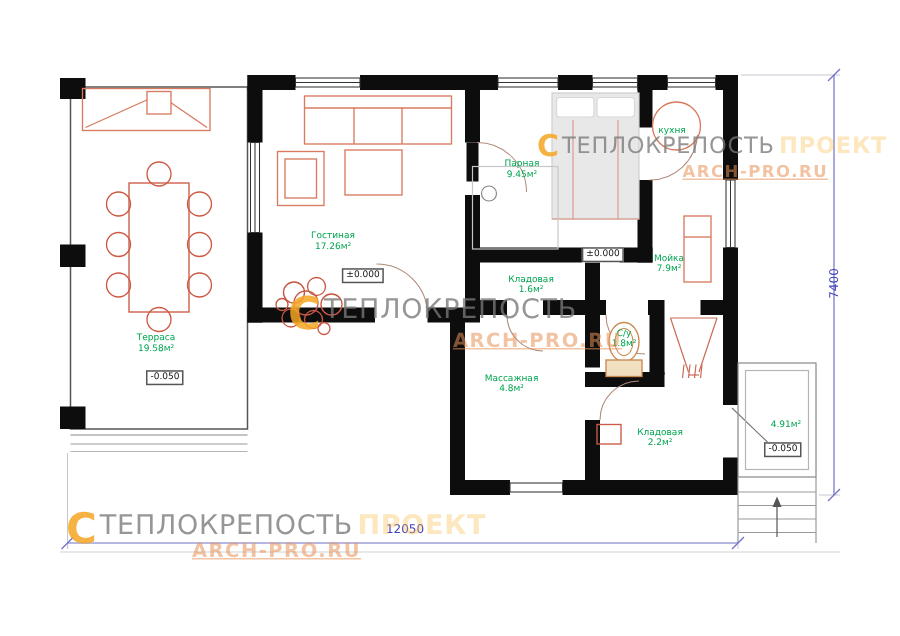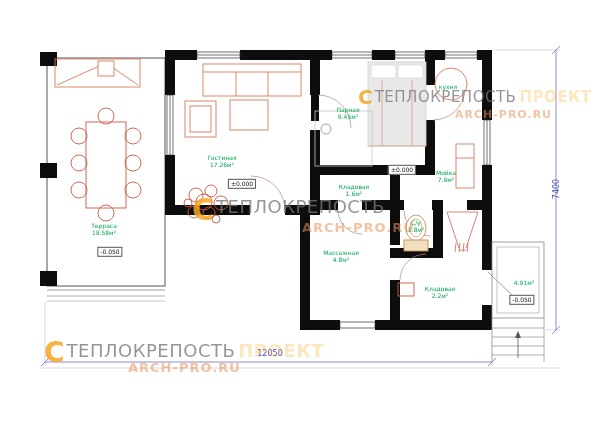--- a/index.html
+++ b/index.html
@@ -14,21 +14,21 @@
         white-space:nowrap;z-index:4;}
   .dim{position:absolute;color:#4444bb;font-size:8px;z-index:4;white-space:nowrap;}
   .dim-v{transform:translate(-50%,-50%) rotate(-90deg);}
   .dim-h{transform:translate(-50%,-50%);}
   .wm{position:absolute;display:flex;align-items:flex-start;z-index:5;pointer-events:none;}
   .wm-logo{font-weight:900;color:rgba(245,166,35,.85);line-height:.9;margin-right:2px;
            font-family:"DejaVu Sans",sans-serif;}
   .wm-brand{font-weight:normal;color:rgba(120,120,120,.78);letter-spacing:.5px;}
   .wm-accent{font-weight:bold;color:rgba(250,185,70,.35);letter-spacing:.5px;margin-left:3px;}
   .wm-site{position:absolute;font-weight:bold;color:rgba(232,145,85,.55);z-index:5;
-           letter-spacing:1px;pointer-events:none;}
+           letter-spacing:1px;pointer-events:none;text-decoration:underline;}
   .wm1 .wm-logo{font-size:20px;} .wm1 .wm-brand,.wm1 .wm-accent{font-size:15px;}
   .wm2 .wm-logo{font-size:30px;} .wm2 .wm-brand,.wm2 .wm-accent{font-size:18px;}
   .wm3 .wm-logo{font-size:28px;} .wm3 .wm-brand,.wm3 .wm-accent{font-size:18px;}
 </style>
 </head>
 <body>
 
 <div class="canvas">
 
 <svg width="600" height="424" viewBox="0 0 600 424">

